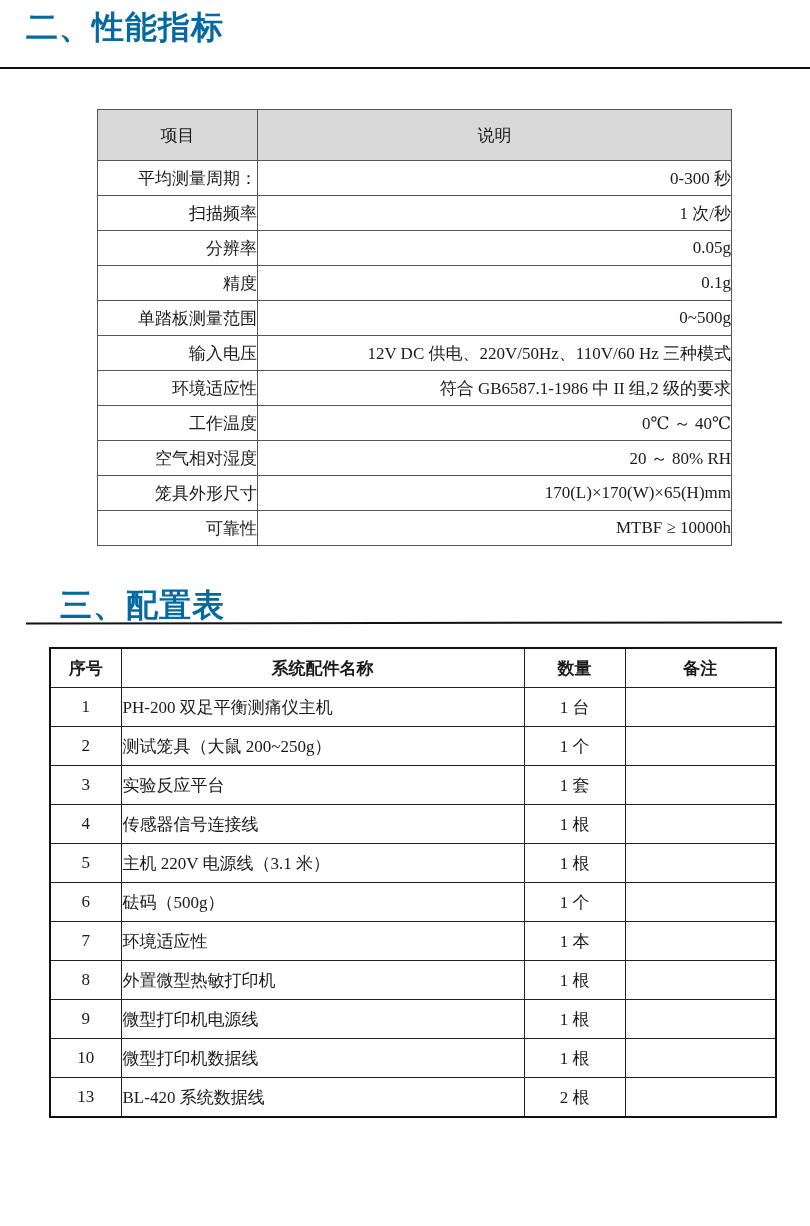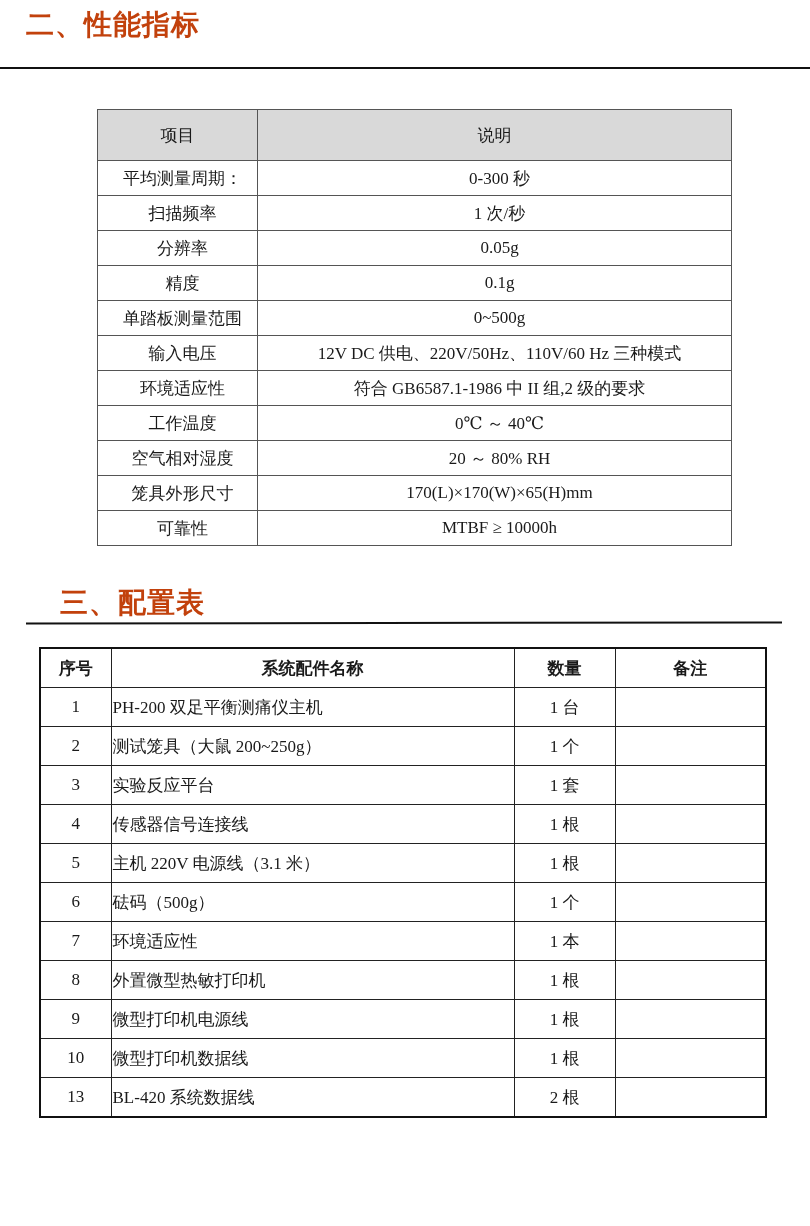--- a/index.html
+++ b/index.html
@@ -1,23 +1,23 @@
 <!DOCTYPE html>
 <html><head>
 <meta charset="utf-8">
 <style>
   html, body { margin:0; padding:0; background:#ffffff; }
   body { width:810px; height:1226px; position:relative; overflow:hidden;
          font-family:"Liberation Serif","DejaVu Serif",serif; color:#1a1a1a; }
   .section-title { position:absolute; font-family:"DejaVu Sans","Liberation Sans",sans-serif;
-         font-weight:bold; color:#c2410c; font-size:28px; letter-spacing:1px; margin:0; }
+         font-weight:bold; color:#0369a1; font-size:32px; letter-spacing:1px; margin:0; }
   .rule { position:absolute; height:2px; background:#111; }
   table { position:absolute; border-collapse:collapse; table-layout:fixed; }
   .spec td, .spec th { border:1px solid #555; font-size:17px; height:34px; padding:0 0 0 10px;
-         text-align:center; font-weight:normal; white-space:nowrap; }
+         text-align:right; font-weight:normal; white-space:nowrap; }
   .spec th { background:#d9d9d9; text-align:center; padding:8px; }
   .conf { border:2.5px solid #111; }
   .conf td, .conf th { border:1.5px solid #222; font-size:17px; height:36px; white-space:nowrap; }
   .conf th { font-family:"DejaVu Sans","Liberation Sans",sans-serif; font-weight:bold; font-size:17px; text-align:center; height:36px; }
   .conf td.c { text-align:center; }
   .conf td.l { text-align:left; }
 </style>
 </head>
 <body>
 
@@ -79,21 +79,21 @@
     <tr>
         <td>可靠性</td>
         <td>MTBF ≥ 10000h</td>
       </tr>
   </tbody>
 </table>
 
 <h2 class="section-title" style="left:60px; top:584px;">三、配置表</h2>
 <div class="rule" style="left:26px; top:622px; width:756px; transform:rotate(-0.08deg);"></div>
 
-<table class="conf" style="left:39px; top:647px; width:726px;">
+<table class="conf" style="left:49px; top:647px; width:726px;">
   <colgroup>
       <col style="width:71px">
       <col style="width:403px">
       <col style="width:101px">
       <col style="width:151px">
     </colgroup>
   <thead>
     <tr>
       <th>序号</th>
       <th>系统配件名称</th>

